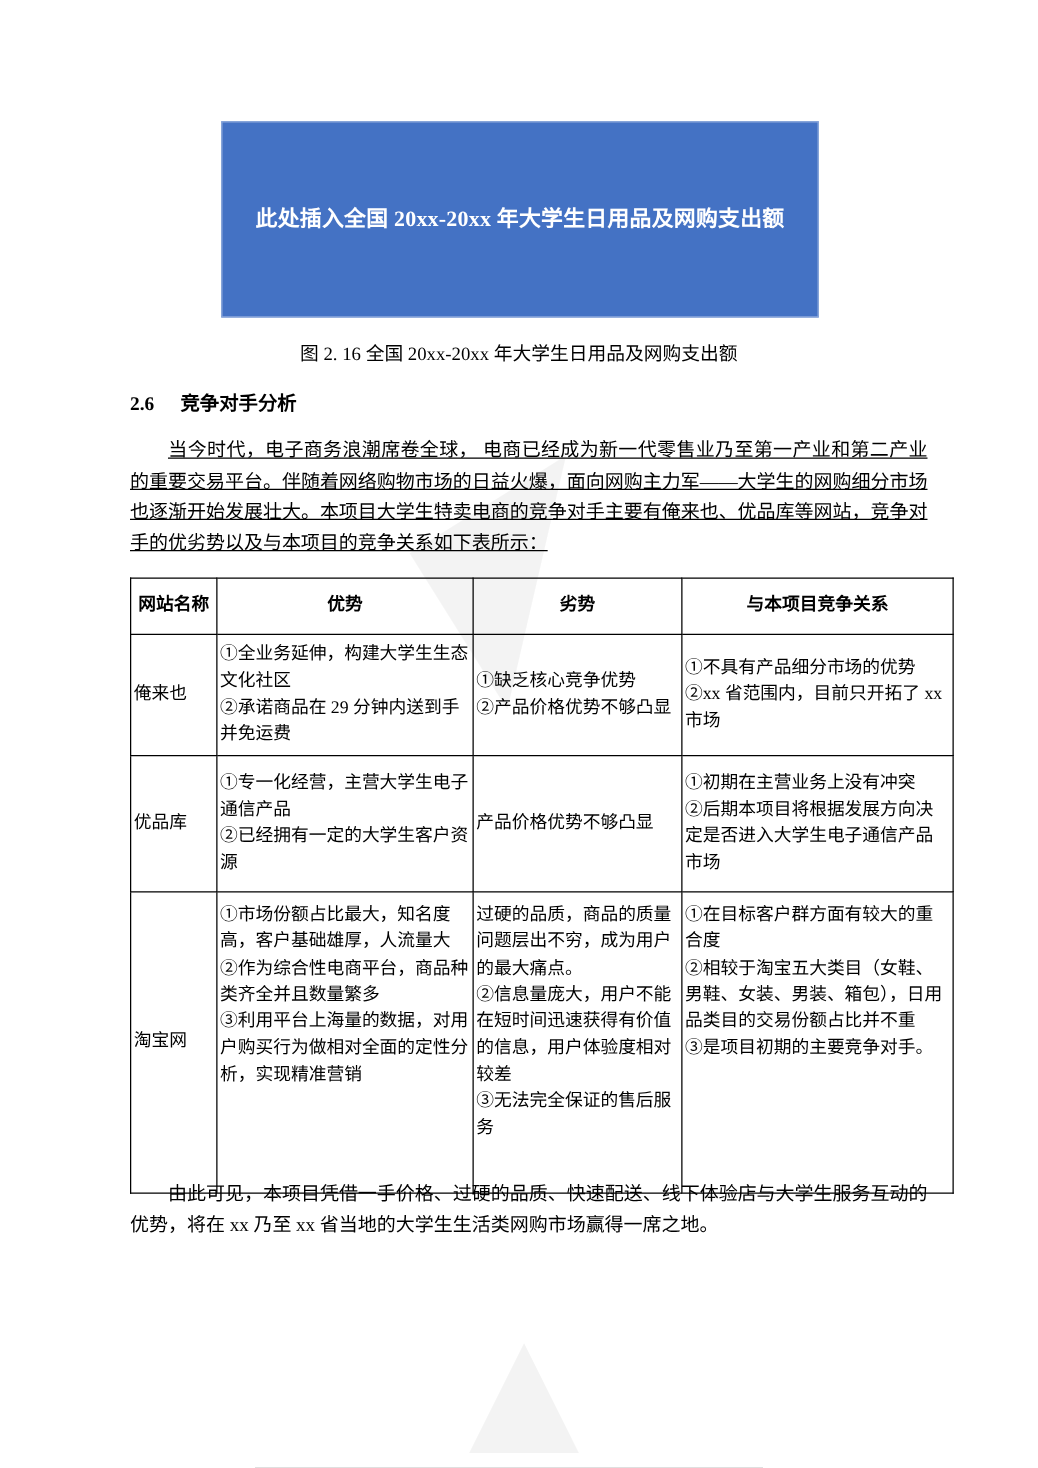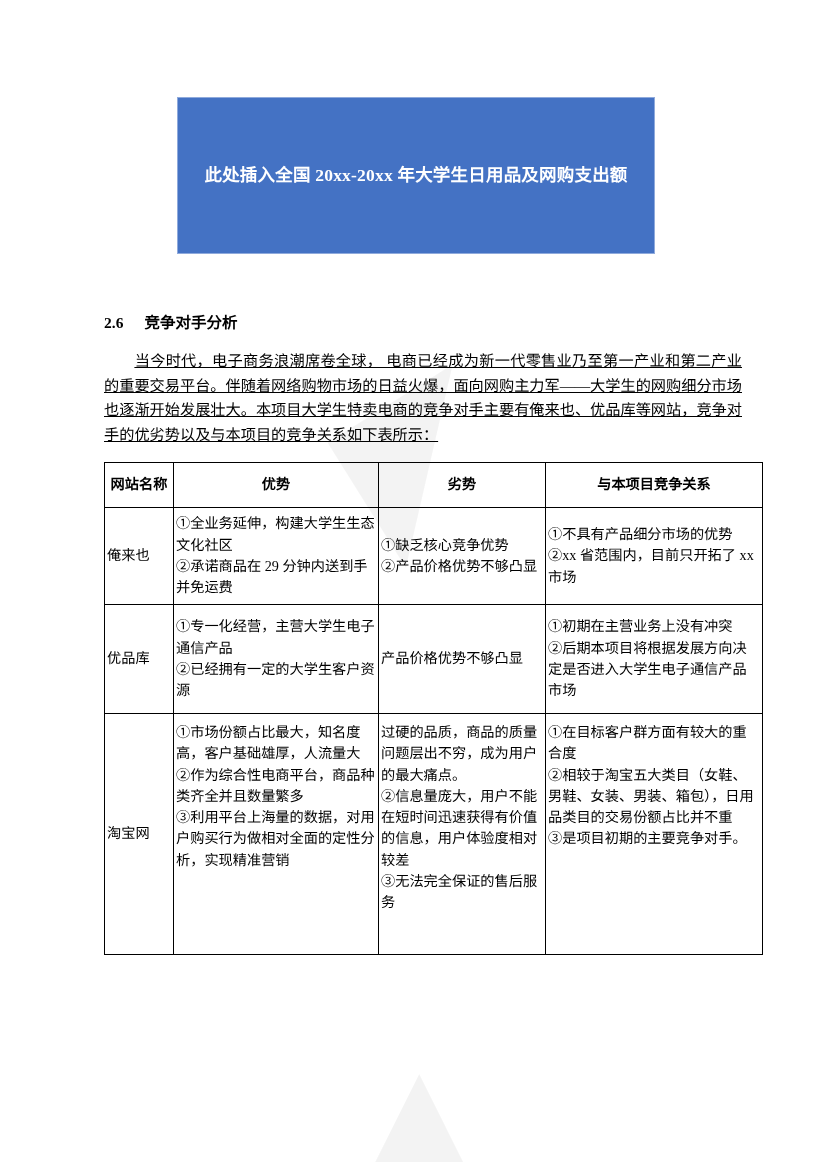--- a/index.html
+++ b/index.html
@@ -159,20 +159,21 @@
 
 <div class="page">
 
   <div class="watermark wm-mid">◤</div>
   <div class="watermark wm-bottom">▲</div>
 
   <div class="figure-box">
     <div class="figure-box-text">此处插入全国 20xx-20xx 年大学生日用品及网购支出额</div>
   </div>
 
+  <div class="figure-caption">图 2. 16 全国 20xx-20xx 年大学生日用品及网购支出额</div>
 
   <div class="section-heading">
     <span class="num">2.6</span><span class="ttl">竞争对手分析</span>
   </div>
 
   <div class="para para-intro"><span class="indent"></span><span>当今时代，电子商务浪潮席卷全球， 电商已经成为新一代零售业乃至第一产业和第二产业的重要交易平台。伴随着网络购物市场的日益火爆，面向网购主力军——大学生的网购细分市场也逐渐开始发展壮大。本项目大学生特卖电商的竞争对手主要有俺来也、优品库等网站，竞争对手的优劣势以及与本项目的竞争关系如下表所示：</span></div>
 
   <table class="cmp-table">
     <thead>
       <tr>
@@ -224,14 +225,15 @@
           </td>
         <td class="cell-body">
             <p>①在目标客户群方面有较大的重合度</p>
             <p>②相较于淘宝五大类目（女鞋、男鞋、女装、男装、箱包），日用品类目的交易份额占比并不重</p>
             <p>③是项目初期的主要竞争对手。</p>
           </td>
       </tr>
     </tbody>
   </table>
 
+  <div class="para para-concl"><span class="indent"></span><span>由此可见，本项目凭借一手价格、过硬的品质、快速配送、线下体验店与大学生服务互动的优势，将在 xx 乃至 xx 省当地的大学生生活类网购市场赢得一席之地。</span></div>
 
 </div>
 
 </body></html>

